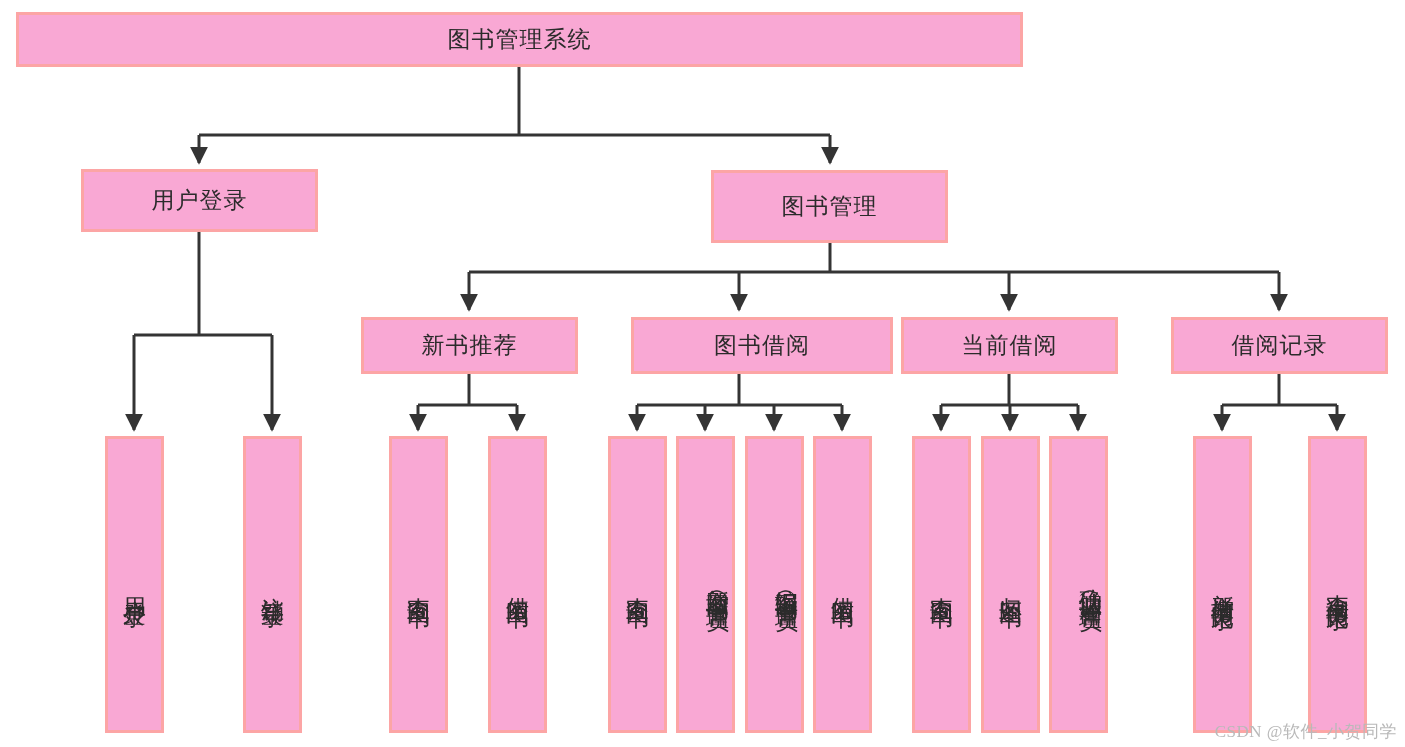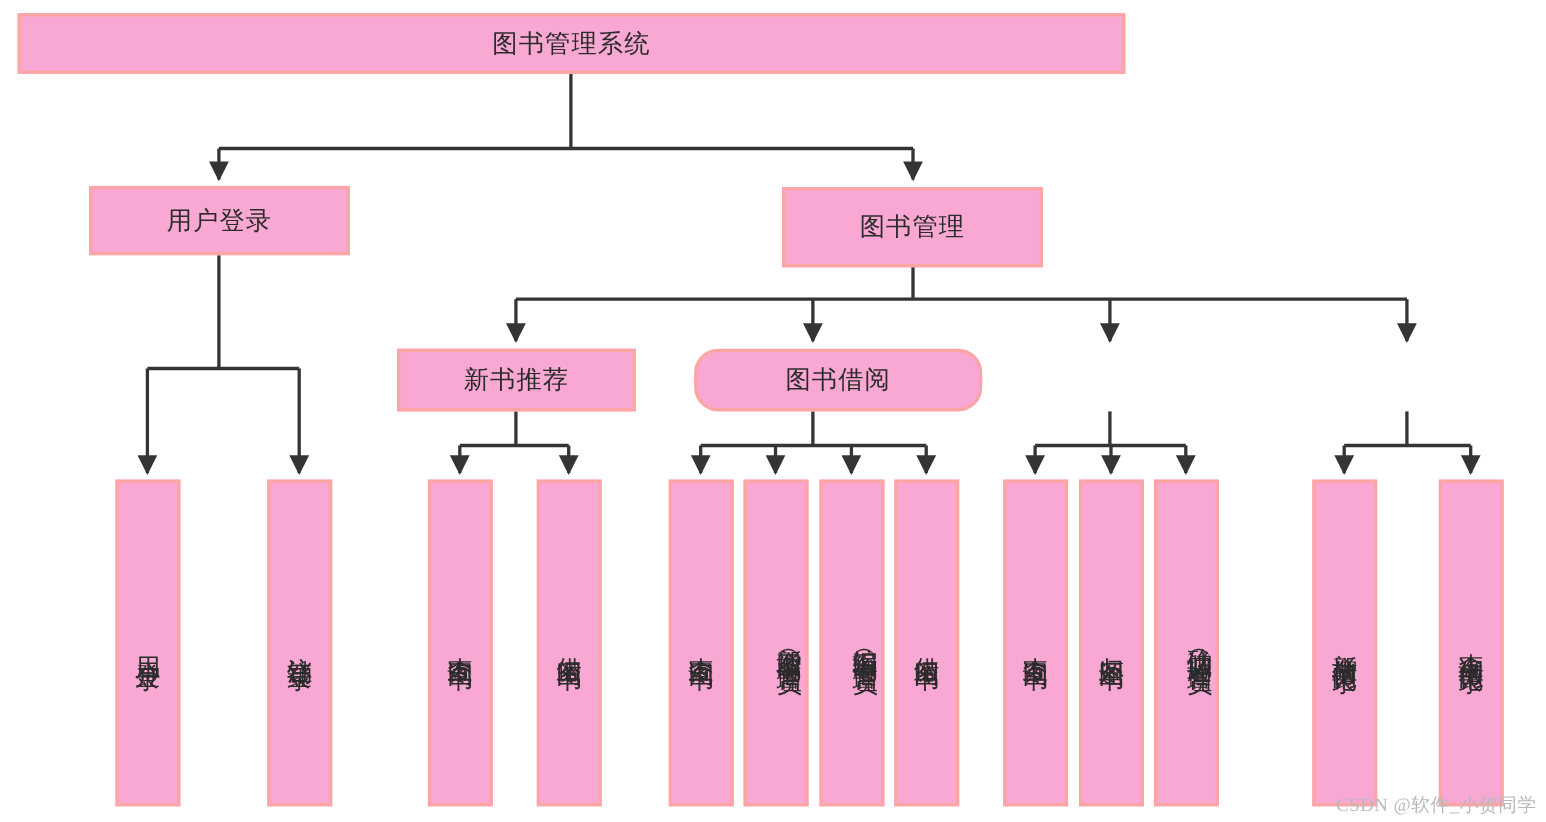--- a/index.html
+++ b/index.html
@@ -133,25 +133,31 @@
   </div>
 
   <div class="node h" style="left:711px; top:170px; width:237px; height:73px;">
     <span class="node-label">图书管理</span>
   </div>
 
   <div class="node h" style="left:361px; top:317px; width:217px; height:57px;text-align:center;">
     <span class="node-label">新书推荐</span>
   </div>
 
-  <div class="node h" style="left:631px; top:317px; width:262px; height:57px;border-radius:22px;">
+  <div class="node h" style="left:631px; top:317px; width:262px; height:57px;">
     <span class="node-label">图书借阅</span>
   </div>
 
-
+  <div class="node h" style="left:901px; top:317px; width:217px; height:57px;">
+    <span class="node-label">当前借阅</span>
+  </div>
+
+  <div class="node h" style="left:1171px; top:317px; width:217px; height:57px;">
+    <span class="node-label">借阅记录</span>
+  </div>
 
   <div class="node v centered" style="left:105px; top:436px; width:59px; height:297px;">
     <span class="node-label">用户登录</span>
   </div>
 
   <div class="node v centered" style="left:243px; top:436px; width:59px; height:297px;">
     <span class="node-label">注销登录</span>
   </div>
 
   <div class="node v centered" style="left:389px; top:436px; width:59px; height:297px;">

